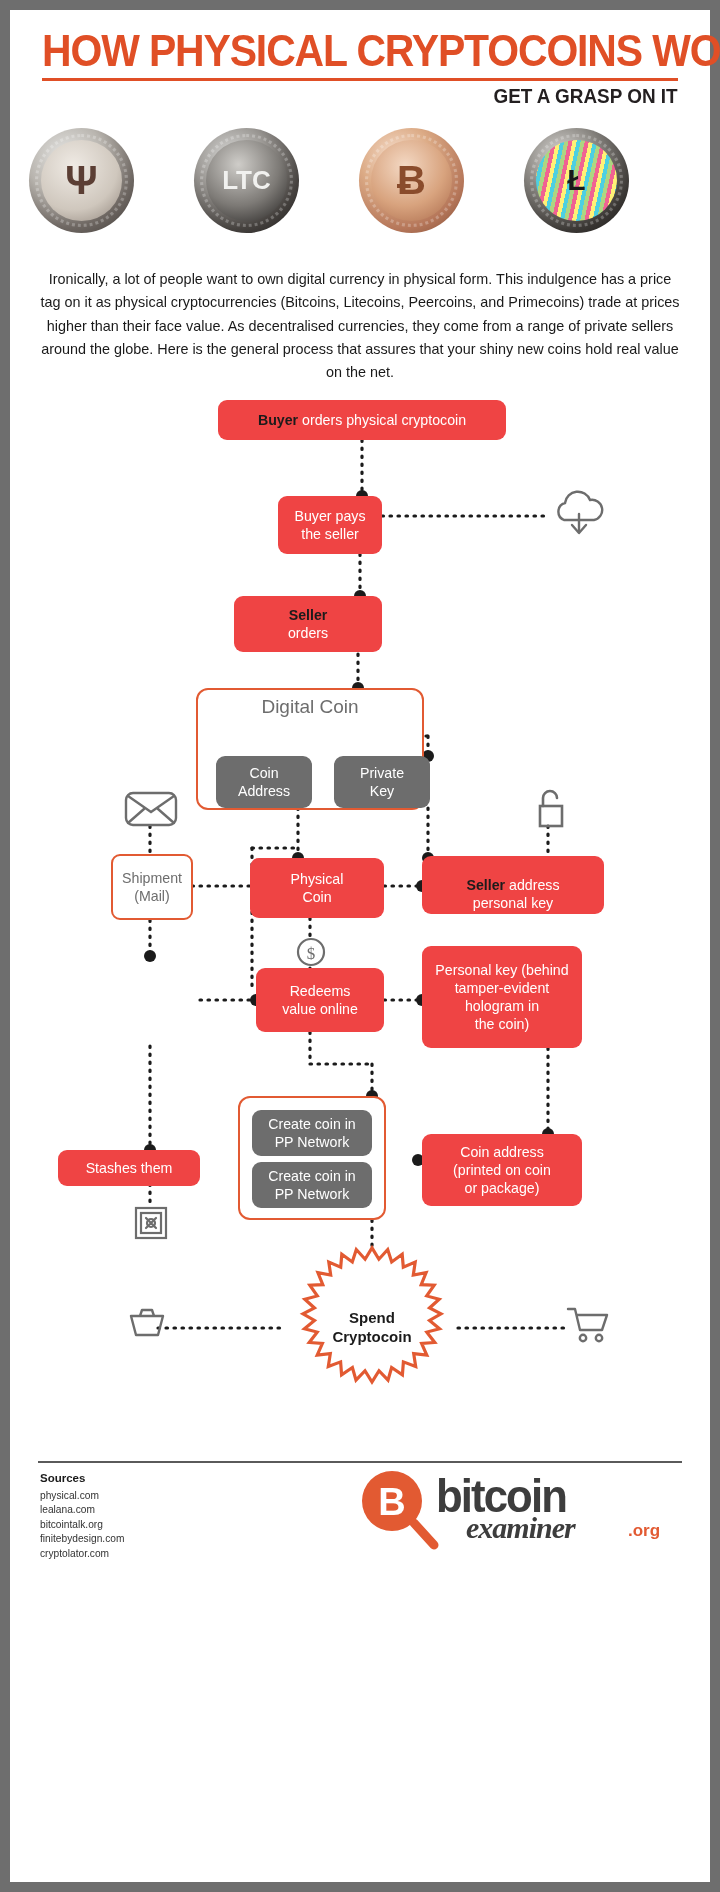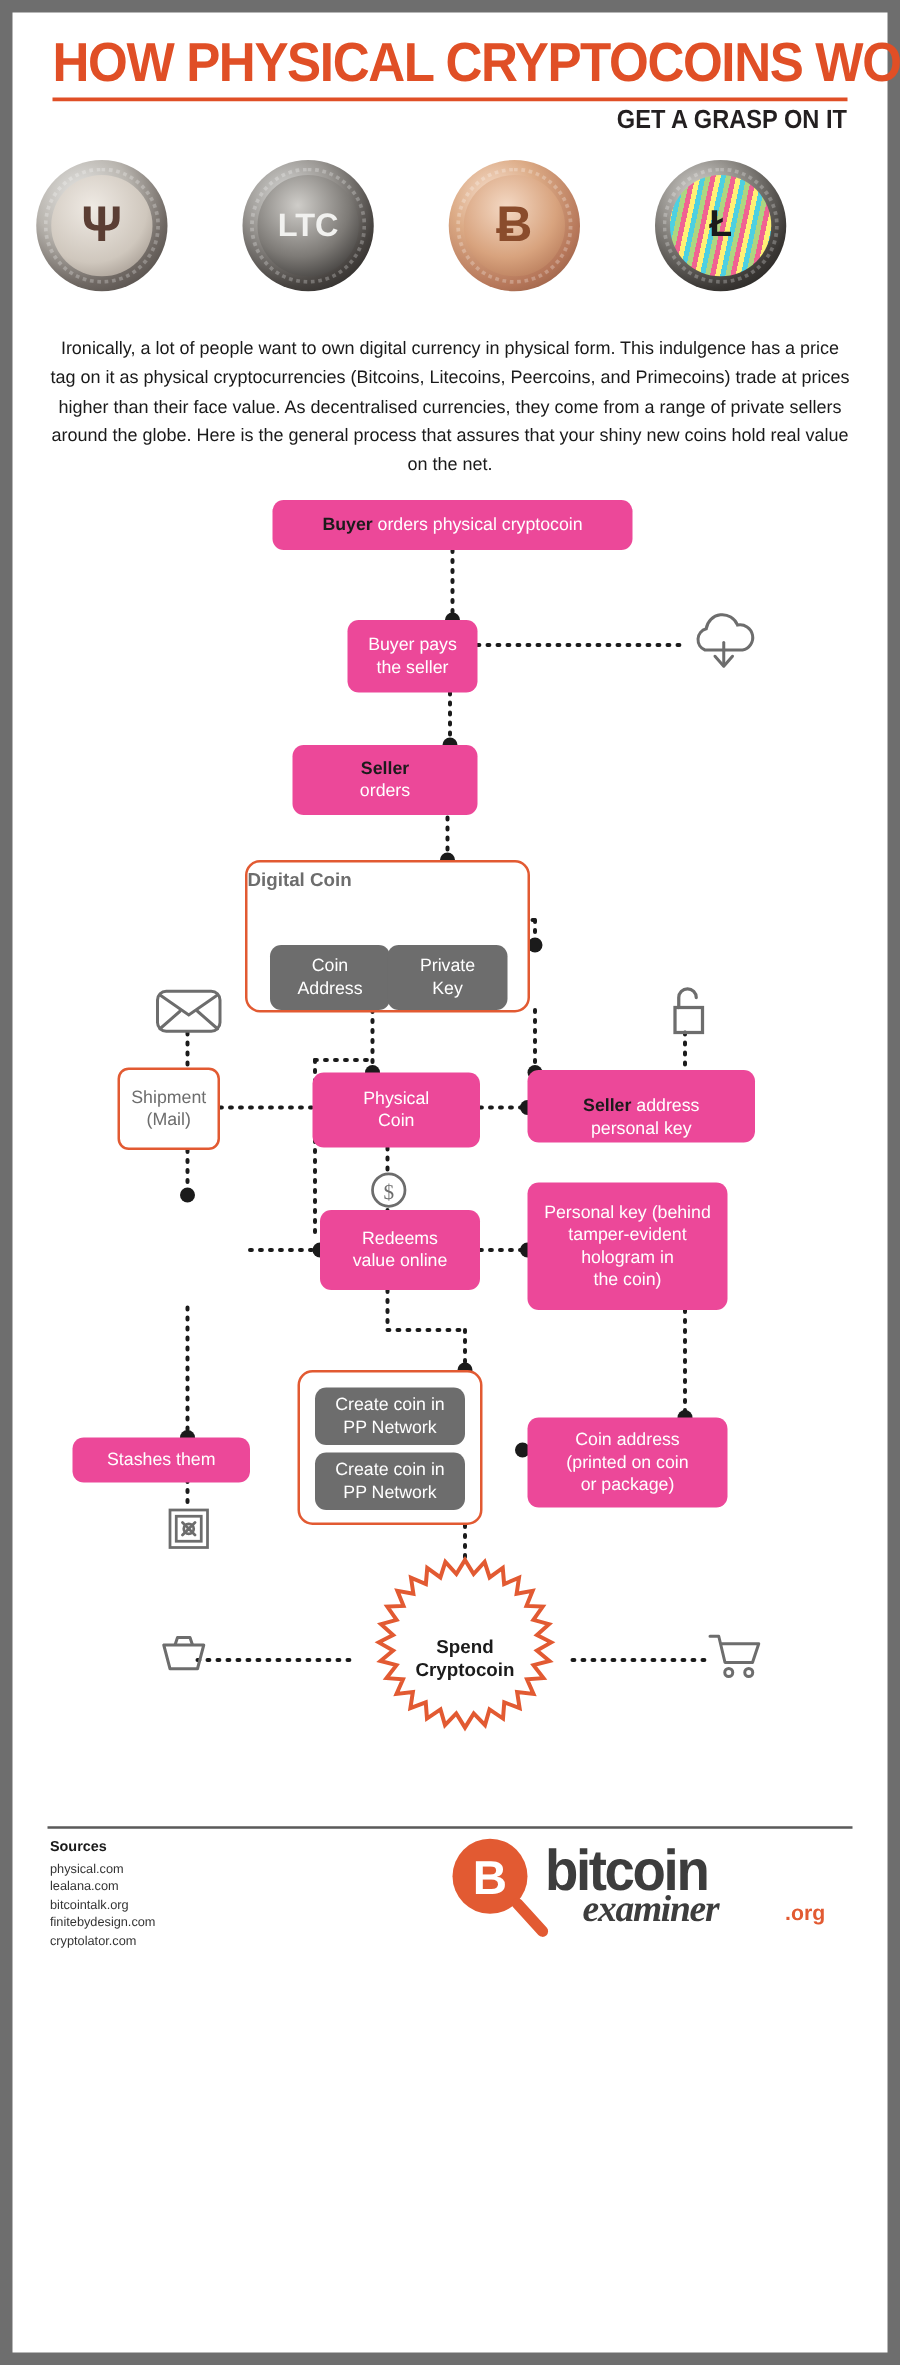--- a/index.html
+++ b/index.html
@@ -101,37 +101,37 @@
     position: absolute;
     display: flex; flex-direction: column;
     align-items: center; justify-content: center;
     text-align: center;
     border-radius: 9px;
     color: #ffffff;
     font-size: 14.2px;
     line-height: 1.28;
     padding: 6px 8px;
   }
-  .node.orange { background: #ec4899; }
+  .node.orange { background: #ef4444; }
   .node.grey   { background: #6d6d6d; }
-  .node.white  { background: #ffffff; border: 2.5px solid #e25a32; color: #6d6d6d; }
+  .node.white  { background: #ffffff; border: 2.5px solid #e25a32; color: #6d6d6d; margin-left: 17px; }
   .node b { font-weight: bold; color: #1b1b1b; }
   .node.orange b { color: #1b1b1b; }
 
   .group-box {
     position: absolute;
     border: 2.5px solid #e25a32;
     border-radius: 12px;
     background: #ffffff;
   }
   .group-label {
     position: absolute;
-    width: 100%; 
+    width: 100%; text-align: center;
     top: 6px;
-    font-size: 15px; font-weight: bold; color: #6d6d6d;
+    font-size: 19px; font-weight: normal; color: #6d6d6d;
   }
 
   .badge {
     position: absolute;
     color: #6d6d6d;
   }
 
   .starburst {
     position: absolute;
     display: flex; align-items: center; justify-content: center;
@@ -301,21 +301,21 @@
       <div class="node orange" style="left:224px; top:208px; width:148px; height:56px;">
         <b>Seller</b>
         <span>orders</span>
       </div>
 
       <div class="group-box" style="left:186px; top:300px; width:228px; height:122px;">
         <div class="group-label">Digital Coin</div>
       </div>
       <div class="node grey" style="left:206px; top:368px; width:96px; height:52px; white-space:pre-line;">Coin
 Address</div>
-      <div class="node grey" style="left:300px; top:368px; width:96px; height:52px; white-space:pre-line;">Private
+      <div class="node grey" style="left:324px; top:368px; width:96px; height:52px; white-space:pre-line;">Private
 Key</div>
 
       <div class="badge" style="left:114px; top:402px; width:54px; height:38px;">
         <svg viewBox="0 0 54 38" width="54" height="38" fill="none" stroke="#6d6d6d" stroke-width="2.4">
           <rect x="2" y="3" width="50" height="32" rx="7"></rect>
           <path d="M4 6 L27 22 L50 6" stroke-linecap="round"></path>
           <path d="M4 33 L20 19 M50 33 L34 19" stroke-linecap="round"></path>
         </svg>
       </div>
 

